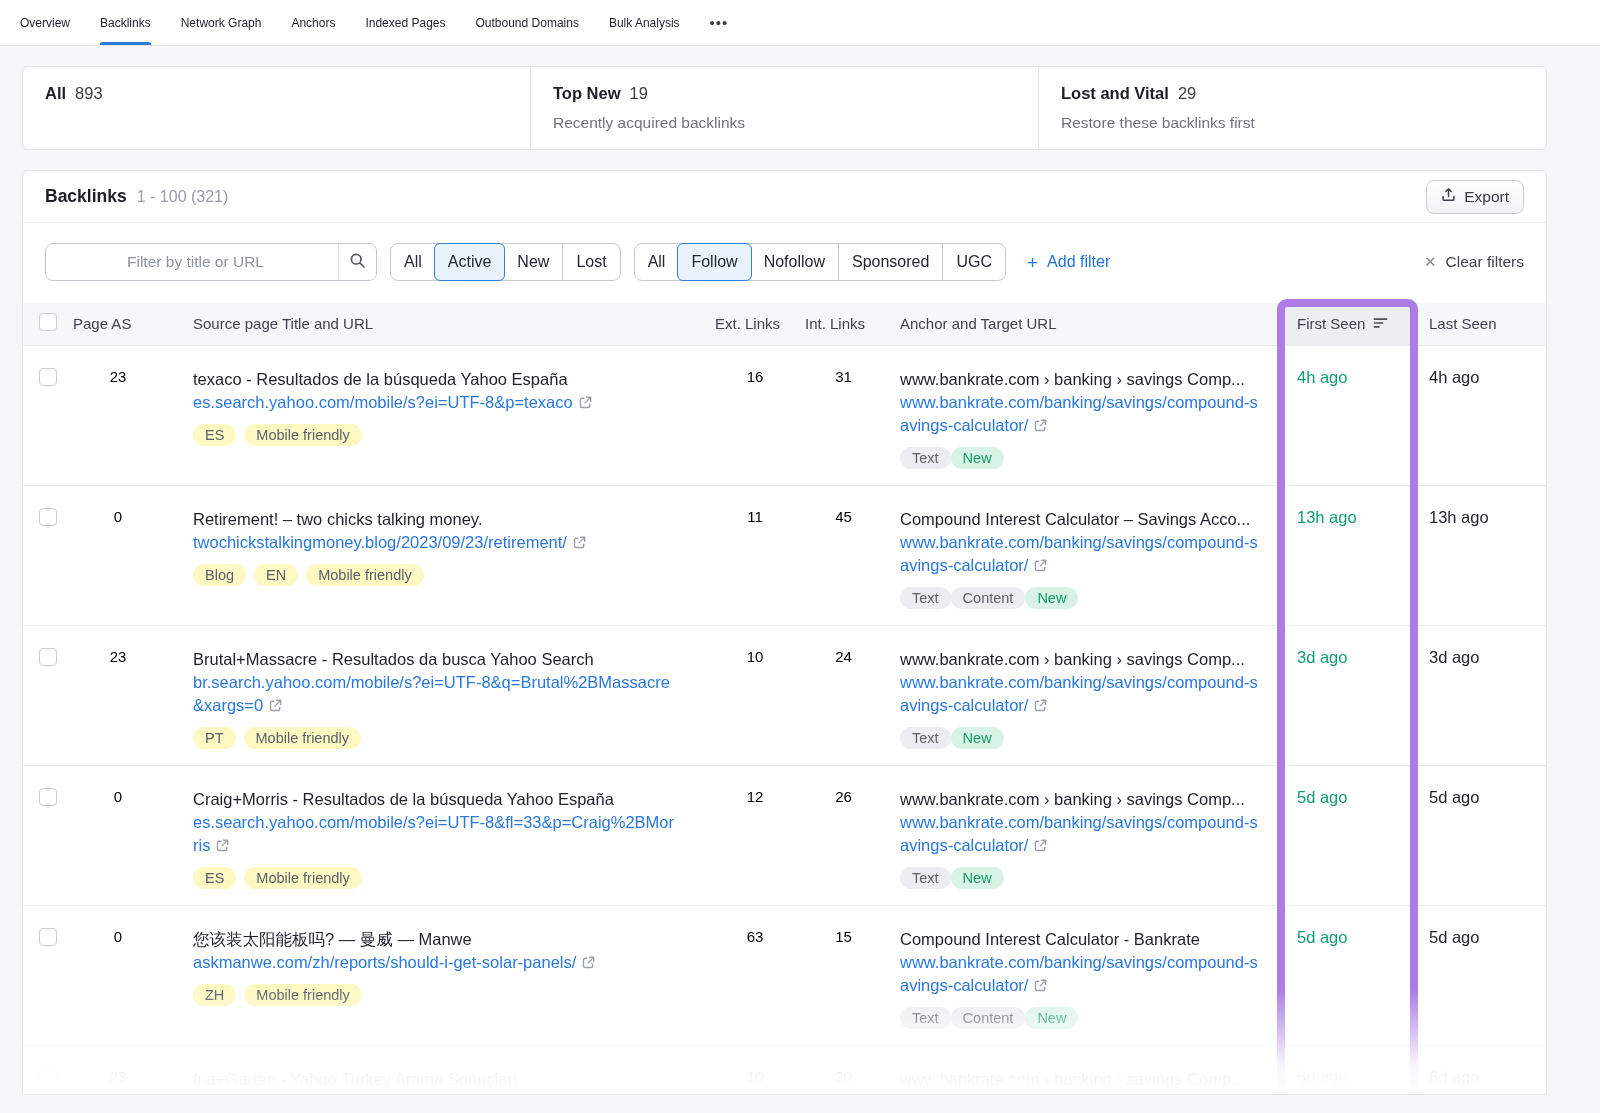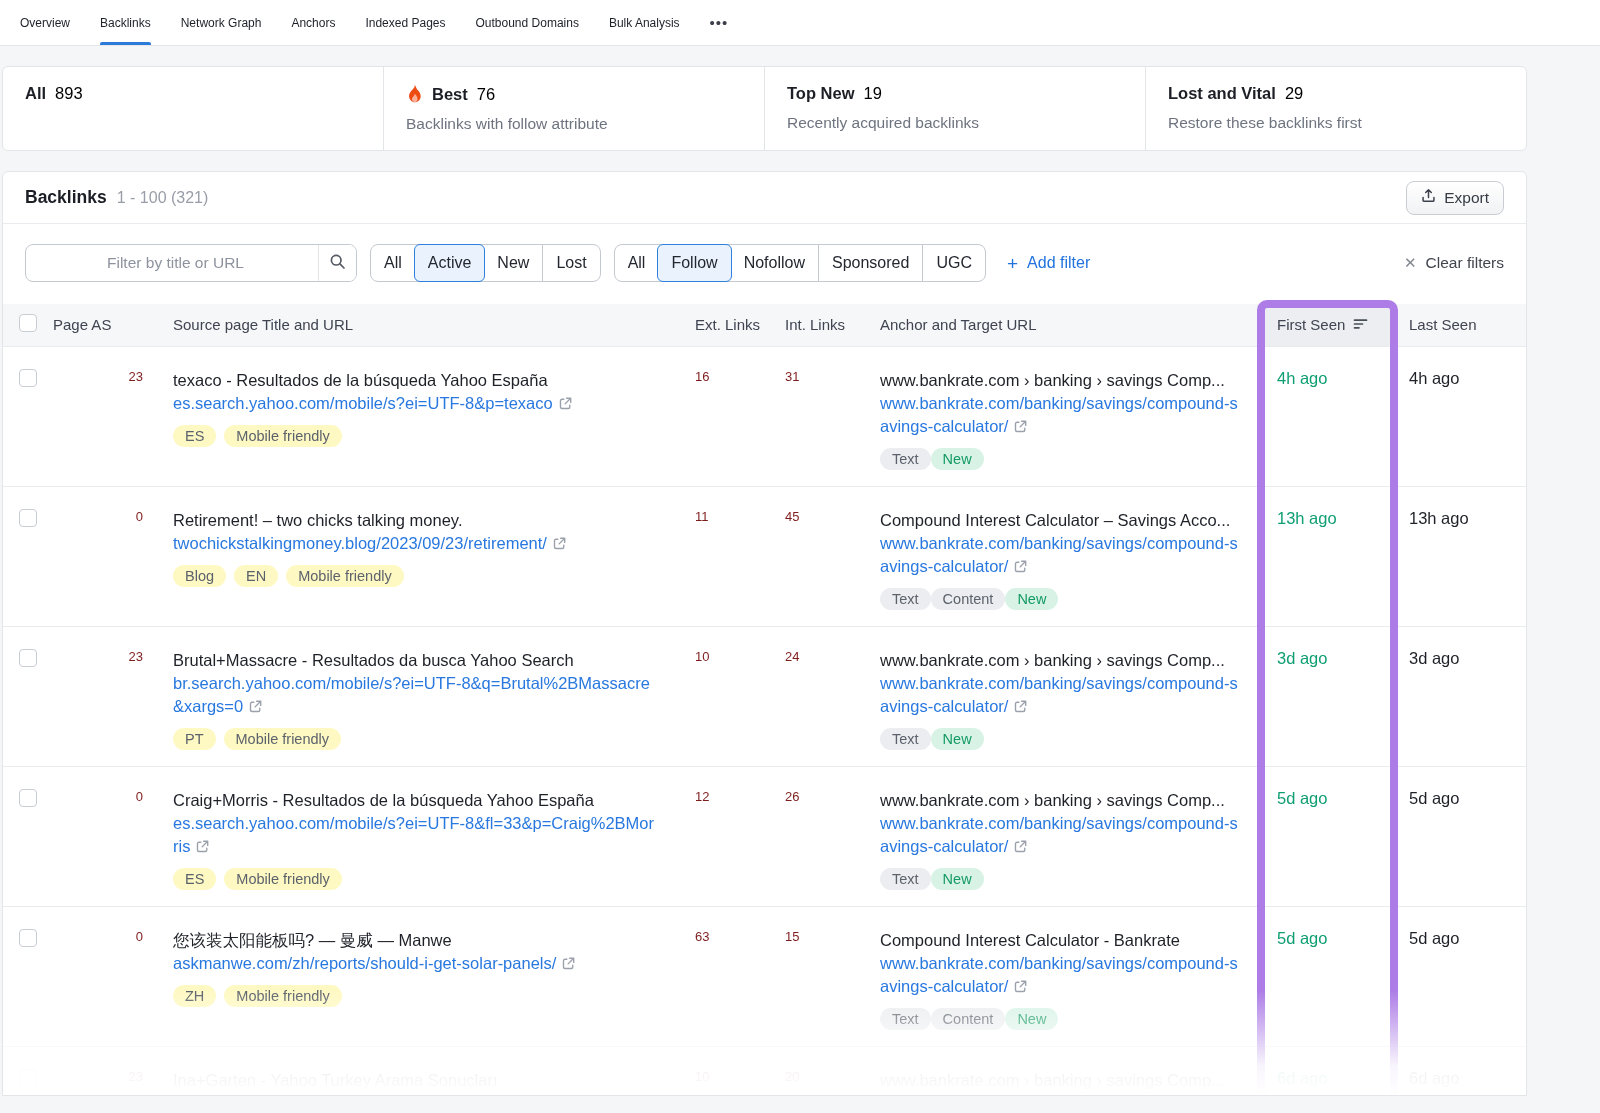--- a/index.html
+++ b/index.html
@@ -13,29 +13,29 @@
   .tab { font-size: 12px; color: #1d2129; display: flex; align-items: center;
     position: relative; cursor: pointer; white-space: nowrap; }
   .tab.active { font-weight: 400; }
   .tab.active::after { content: ""; position: absolute; left: 0; right: 0; bottom: 0;
     height: 3px; background: #2b7bd9; border-radius: 2px 2px 0 0; }
   .more-tabs { display: flex; align-items: center; margin-left: 30px; color: #3a3f49;
     font-size: 15px; letter-spacing: 1px; cursor: pointer; }
 
   
   .page { background: #f5f6f8; height: 1067px; padding-top: 20px; }
-  .content { width: 1525px; margin-left: 2px; }
+  .content { width: 1525px; margin-left: 22px; }
 
   
   .cards { display: flex; background: #fff; border: 1px solid #e3e5e9; border-radius: 6px; }
   .card { flex: 1; padding: 17px 22px; border-left: 1px solid #e3e5e9; min-height: 82px; cursor: pointer; }
   .card:first-child { border-left: none; }
   .card-title-row { display: flex; align-items: center; gap: 9px; }
   .card-title { font-size: 16.5px; font-weight: bold; color: #1c1f26; }
-  .card-count { font-size: 16.5px; color: #000000; }
+  .card-count { font-size: 16.5px; color: #404040; }
   .card-sub { margin-top: 11px; font-size: 15.5px; color: #6e747f; }
   .flame { display: inline-flex; }
 
   
   .panel { margin-top: 20px; background: #fff; border: 1px solid #e3e5e9;
     border-radius: 6px 6px 0 0; position: relative; height: 925px; overflow: hidden; }
   .panel-header { display: flex; align-items: center; height: 52px; padding: 0 22px;
     border-bottom: 1px solid #e9ebee; }
   .panel-title { font-size: 17.5px; font-weight: bold; color: #1b1e25; }
   .panel-range { font-size: 16px; color: #989da7; margin-left: 10px; }
@@ -77,21 +77,21 @@
   .c-check   { width: 50px; }
   .c-pageas  { width: 94px; text-align: right; padding-right: 4px; }
   .c-source  { width: 526px; padding-left: 26px; padding-right: 14px; }
   .c-ext     { width: 102px; padding-left: 22px; }
   .c-int     { width: 87px;  padding-left: 10px; }
   .c-anchor  { width: 395px; padding-left: 18px; padding-right: 12px; }
   .c-first   { width: 140px; padding-left: 20px; }
   .c-last    { width: 129px; padding-left: 12px; }
   td.c-check { padding-left: 16px; }
   th.c-check { padding-left: 16px; }
-  td.c-pageas, td.c-ext, td.c-int { font-size: 13px; color: #7f1d1d; }
+  td.c-pageas, td.c-ext, td.c-int { font-size: 15px; color: #000000; text-align: center; }
   .cb { display: inline-block; width: 18px; height: 18px; border: 1px solid #c9cdd4;
     border-radius: 4px; background: #fff; cursor: pointer; }
   .row-title { font-size: 16.5px; color: #1e2128; line-height: 23px; }
   .url { font-size: 16.5px; color: #2878df; line-height: 23px; word-break: break-all; cursor: pointer; }
   .url .ext-ic { display: inline-block; margin-left: 6px; vertical-align: -1px; }
   .tags { margin-top: 9px; display: flex; gap: 8px; }
   .tag { background: #fef9c3; color: #5c626c; border-radius: 999px; padding: 3px 12px;
     font-size: 14.5px; white-space: nowrap; }
   .badges { margin-top: 9px; display: flex; }
   .badge { border-radius: 999px; padding: 3px 12px; font-size: 14.5px; white-space: nowrap; }
@@ -129,33 +129,20 @@
 
     <div class="cards">
         <div class="card">
           <div class="card-title-row">
             <span class="card-title">All</span>
             <span class="card-count">893</span>
           </div>
         </div>
         <div class="card">
           <div class="card-title-row">
-            <span class="flame">
-              <svg width="17" height="20" viewBox="0 0 16 18">
-                <path d="M8.2 0c.6 3-2 4.5-3.5 6.3C3.1 8.3 2.6 10.1 3 12c.5 2.7 2.7 4.7 5.4 4.7 3 0 5.3-2.3 5.4-5.3.1-2.6-1.3-4.3-2.4-5.6C10.1 4.3 9.4 2.4 8.2 0z" fill="#ee4c12"></path>
-                <path d="M8.3 16.7c-1.5 0-2.7-1.3-2.7-2.9 0-1.4 1-2.1 1.7-3 .5-.6.9-1.2 1-2 .9 1.1 2.6 2.8 2.6 4.9 0 1.7-1.1 3-2.6 3z" fill="#fbb199"></path>
-              </svg>
-            </span>
-            <span class="card-title">Best</span>
-            <span class="card-count">76</span>
-          </div>
-          <div class="card-sub">Backlinks with follow attribute</div>
-        </div>
-        <div class="card">
-          <div class="card-title-row">
             <span class="card-title">Top New</span>
             <span class="card-count">19</span>
           </div>
           <div class="card-sub">Recently acquired backlinks</div>
         </div>
         <div class="card">
           <div class="card-title-row">
             <span class="card-title">Lost and Vital</span>
             <span class="card-count">29</span>
           </div>

